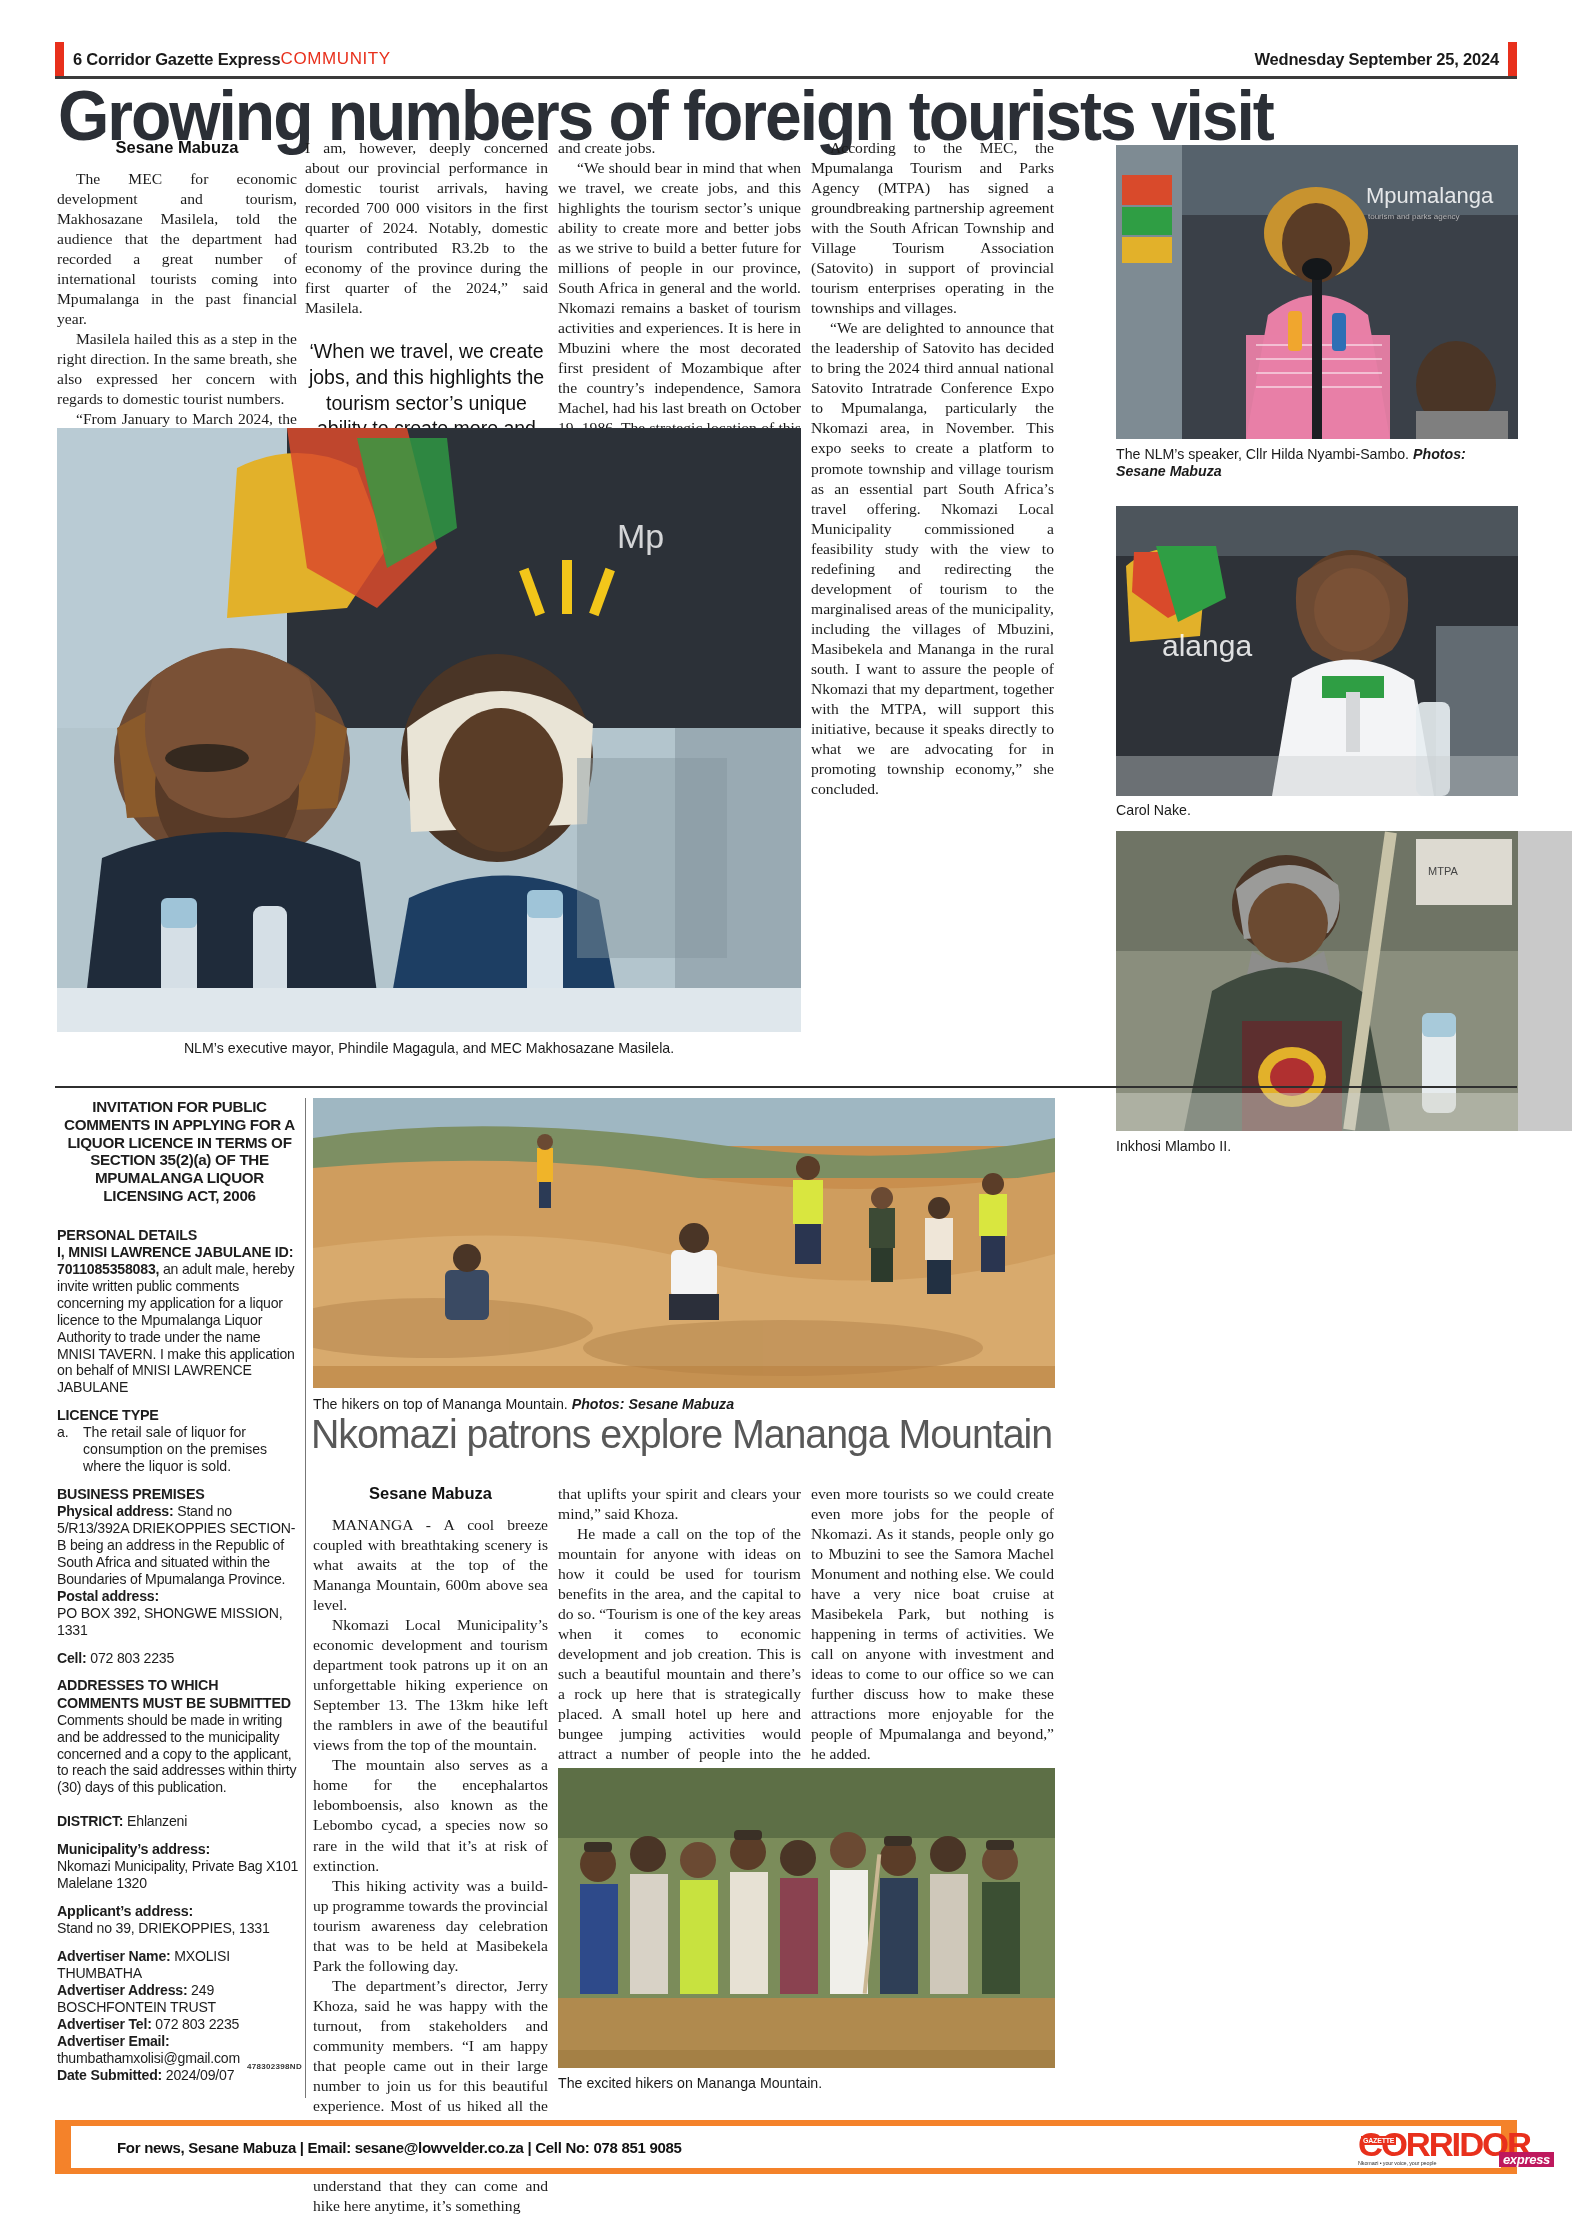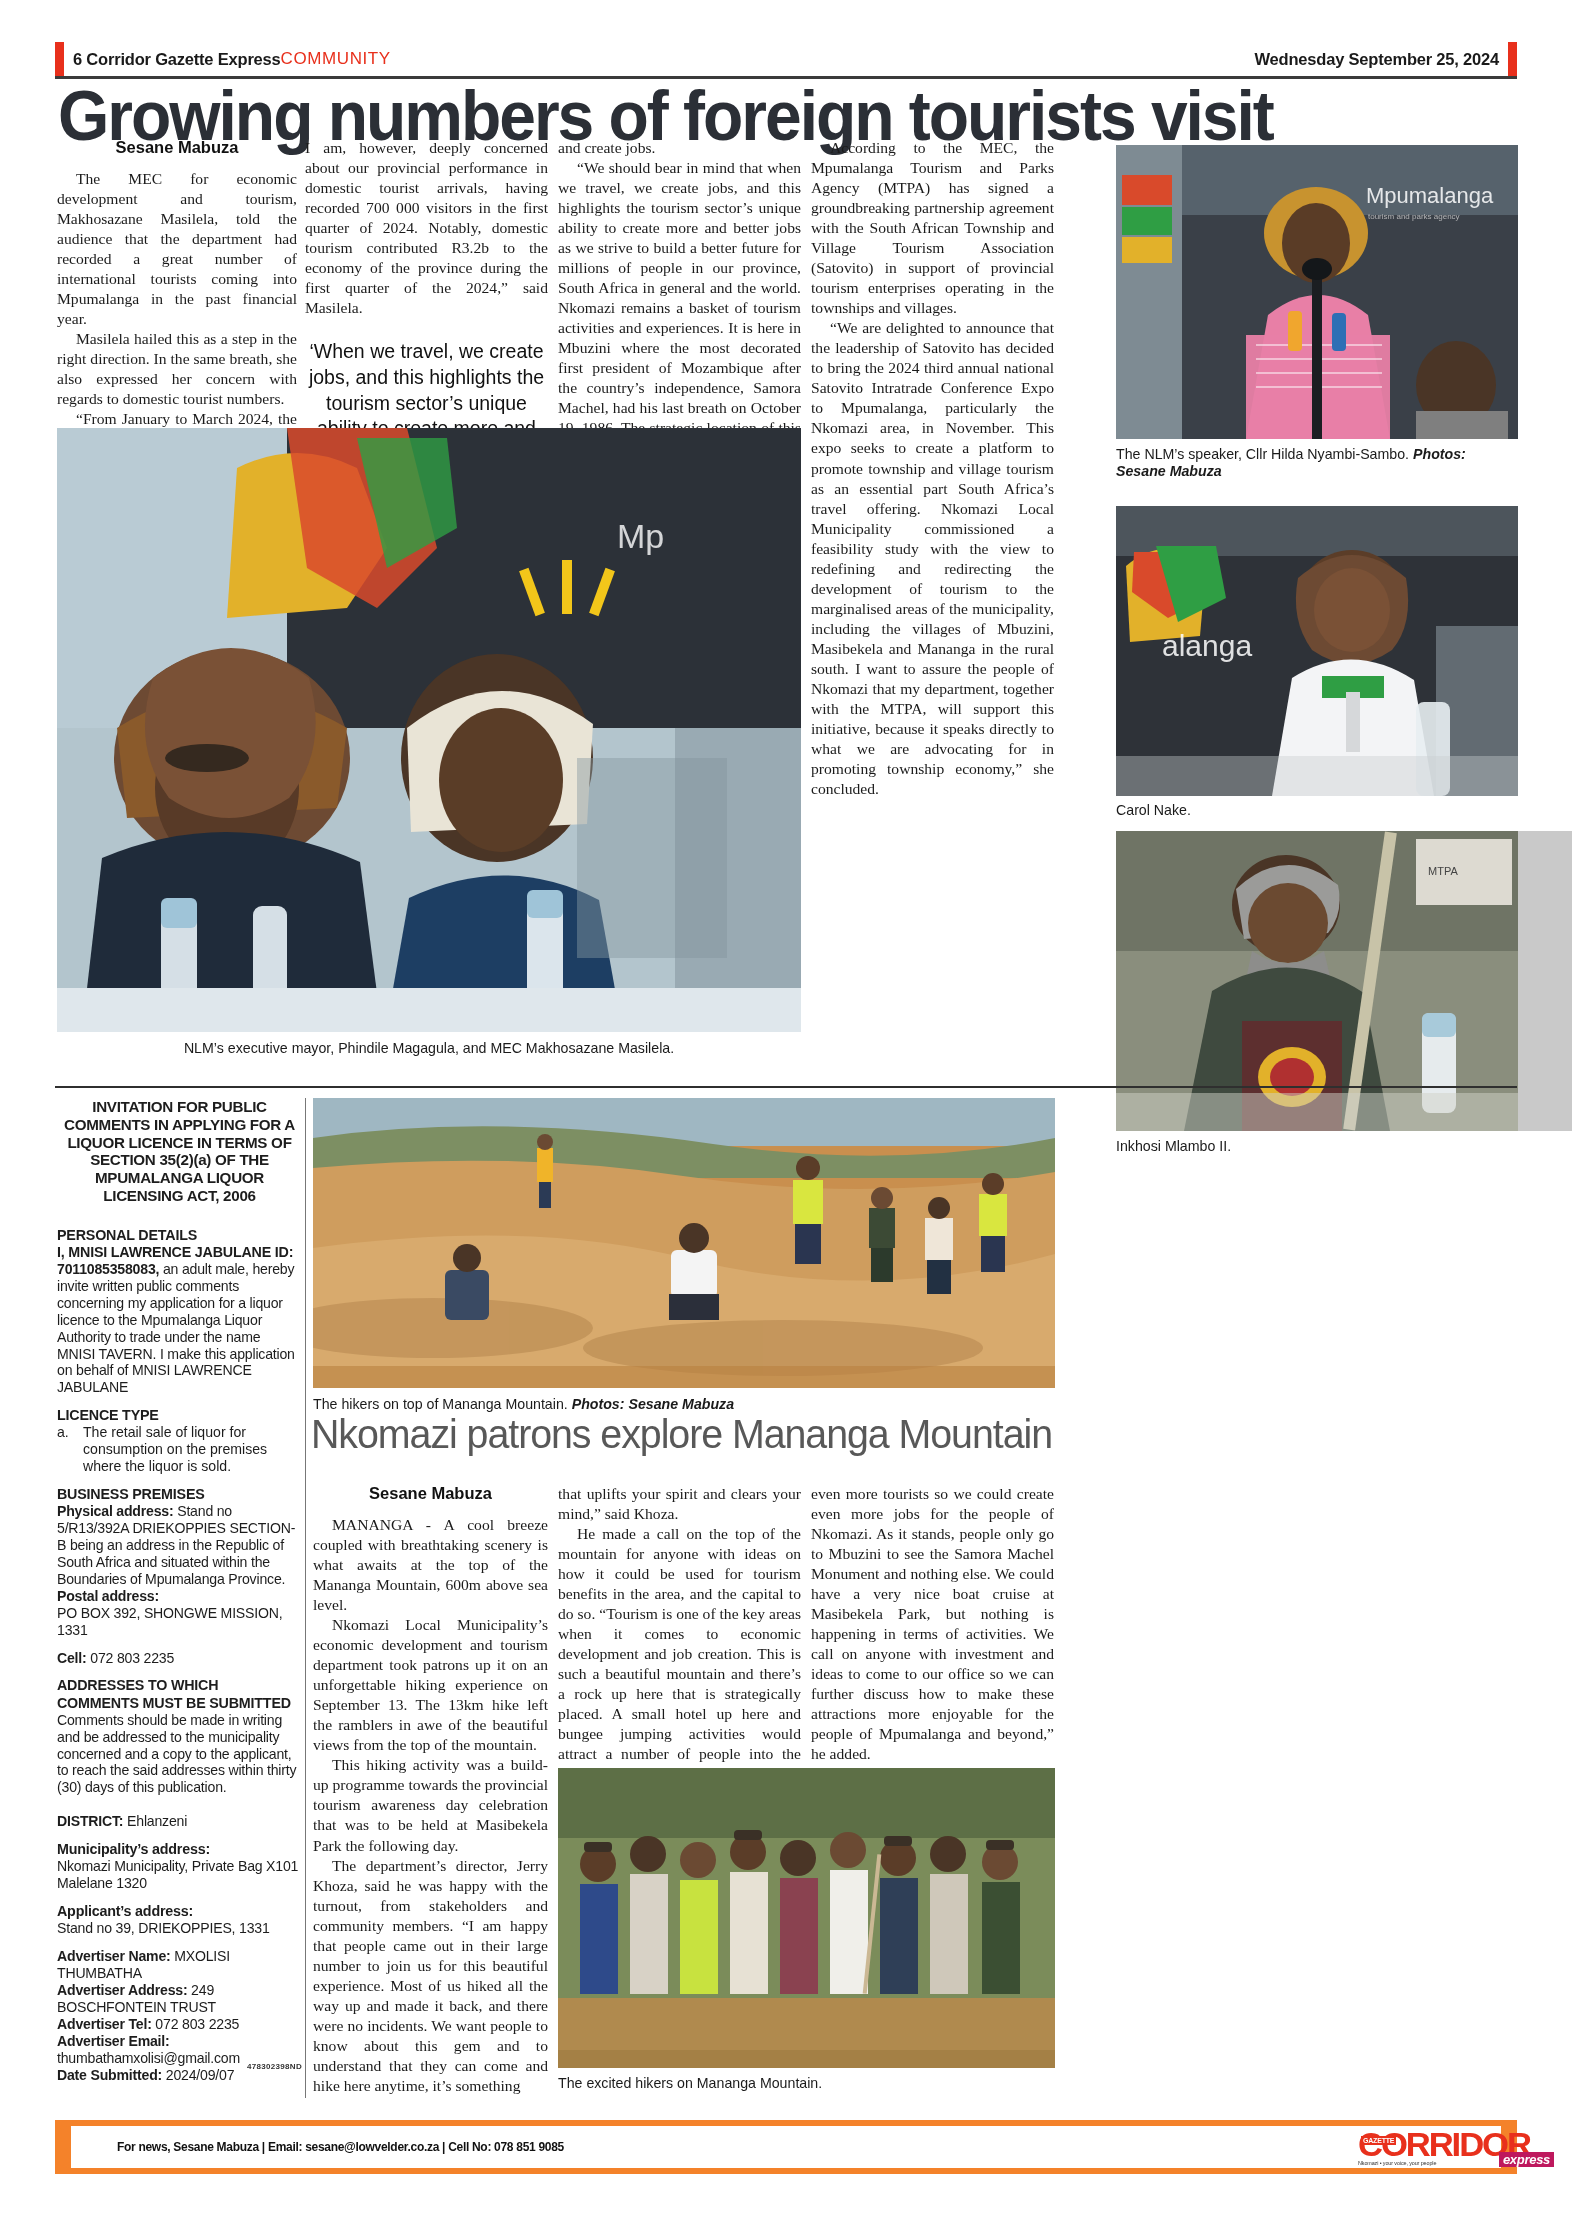--- a/index.html
+++ b/index.html
@@ -69,21 +69,21 @@
   .headline2{position:absolute;left:311px;top:1414px;width:760px;font-family:"Liberation Sans",sans-serif;font-weight:normal;font-size:41px;line-height:1.0;color:#585858;letter-spacing:-1.1px;white-space:nowrap;transform:scaleX(0.96);transform-origin:left top;}
   #a2c1{left:313px;top:1484px;width:235px;}
   #a2c2{left:558px;top:1484px;width:243px;}
   #a2c3{left:811px;top:1484px;width:243px;}
   #photo-hikers2{left:558px;top:1768px;width:497px;height:300px;}
   #cap-hikers2{left:558px;top:2075px;width:497px;}
 
   
   #footer{position:absolute;left:55px;top:2120px;width:1462px;height:54px;background:#f4822a;}
   #footer-inner{position:absolute;left:71px;top:2126px;width:1430px;height:42px;background:#ffffff;display:flex;align-items:center;}
-  #footer-text{font-family:"Liberation Sans",sans-serif;font-weight:bold;font-size:12px;color:#111;margin-left:46px;letter-spacing:-0.3px;white-space:nowrap;}
+  #footer-text{font-family:"Liberation Sans",sans-serif;font-weight:bold;font-size:15px;color:#111;margin-left:46px;letter-spacing:-0.3px;white-space:nowrap;}
   #footer-logo{position:absolute;right:14px;top:2122px;width:218px;height:50px;}
   .logo-corr{font-family:"Liberation Sans",sans-serif;font-weight:bold;font-size:33px;color:#e8301c;letter-spacing:-2px;line-height:1;position:absolute;left:18px;top:6px;transform:scaleX(1.05);transform-origin:left top;}
   .logo-gaz{position:absolute;left:21px;top:14px;background:#e8301c;color:#fff;font-family:"Liberation Sans",sans-serif;font-weight:bold;font-size:7px;padding:1px 2px;letter-spacing:-0.2px;}
   .logo-express{position:absolute;right:4px;top:30px;background:#be185d;color:#fff;font-family:"Liberation Sans",sans-serif;font-style:italic;font-weight:bold;font-size:13px;padding:0 4px;letter-spacing:-0.3px;}
   .logo-tag{position:absolute;left:18px;top:38px;font-family:"Liberation Sans",sans-serif;font-size:5.4px;color:#333;letter-spacing:-0.1px;white-space:nowrap;}
 </style>
 </head>
 <body>
 
 <div class="page">
@@ -335,20 +335,21 @@
   </div>
   <div class="caption" id="cap-mountain"><span>The hikers on top of Mananga Mountain. </span><b>Photos: Sesane Mabuza</b></div>
 
   <div class="headline2">Nkomazi patrons explore Mananga Mountain</div>
 
   <div class="col" id="a2c1">
     <div class="byline">Sesane Mabuza</div>
     <div class="bodytext">
       <p>MANANGA - A cool breeze coupled with breathtaking scenery is what awaits at the top of the Mananga Mountain, 600m above sea level.</p>
       <p>Nkomazi Local Municipality’s economic development and tourism department took patrons up it on an unforgettable hiking experience on September 13. The 13km hike left the ramblers in awe of the beautiful views from the top of the mountain.</p>
+      <p>The mountain also serves as a home for the encephalartos lebomboensis, also known as the Lebombo cycad, a species now so rare in the wild that it’s at risk of extinction.</p>
       <p>This hiking activity was a build-up programme towards the provincial tourism awareness day celebration that was to be held at Masibekela Park the following day.</p>
       <p>The department’s director, Jerry Khoza, said he was happy with the turnout, from stakeholders and community members. “I am happy that people came out in their large number to join us for this beautiful experience. Most of us hiked all the way up and made it back, and there were no incidents. We want people to know about this gem and to understand that they can come and hike here anytime, it’s something</p>
     </div>
   </div>
 
   <div class="col" id="a2c2">
     <div class="bodytext">
       <p class="noind">that uplifts your spirit and clears your mind,” said Khoza.</p>
       <p>He made a call on the top of the mountain for anyone with ideas on how it could be used for tourism benefits in the area, and the capital to do so. “Tourism is one of the key areas when it comes to economic development and job creation. This is such a beautiful mountain and there’s a rock up here that is strategically placed. A small hotel up here and bungee jumping activities would attract a number of people into the area. We have a number of establishments where people can bring investments to bring</p>
     </div>

